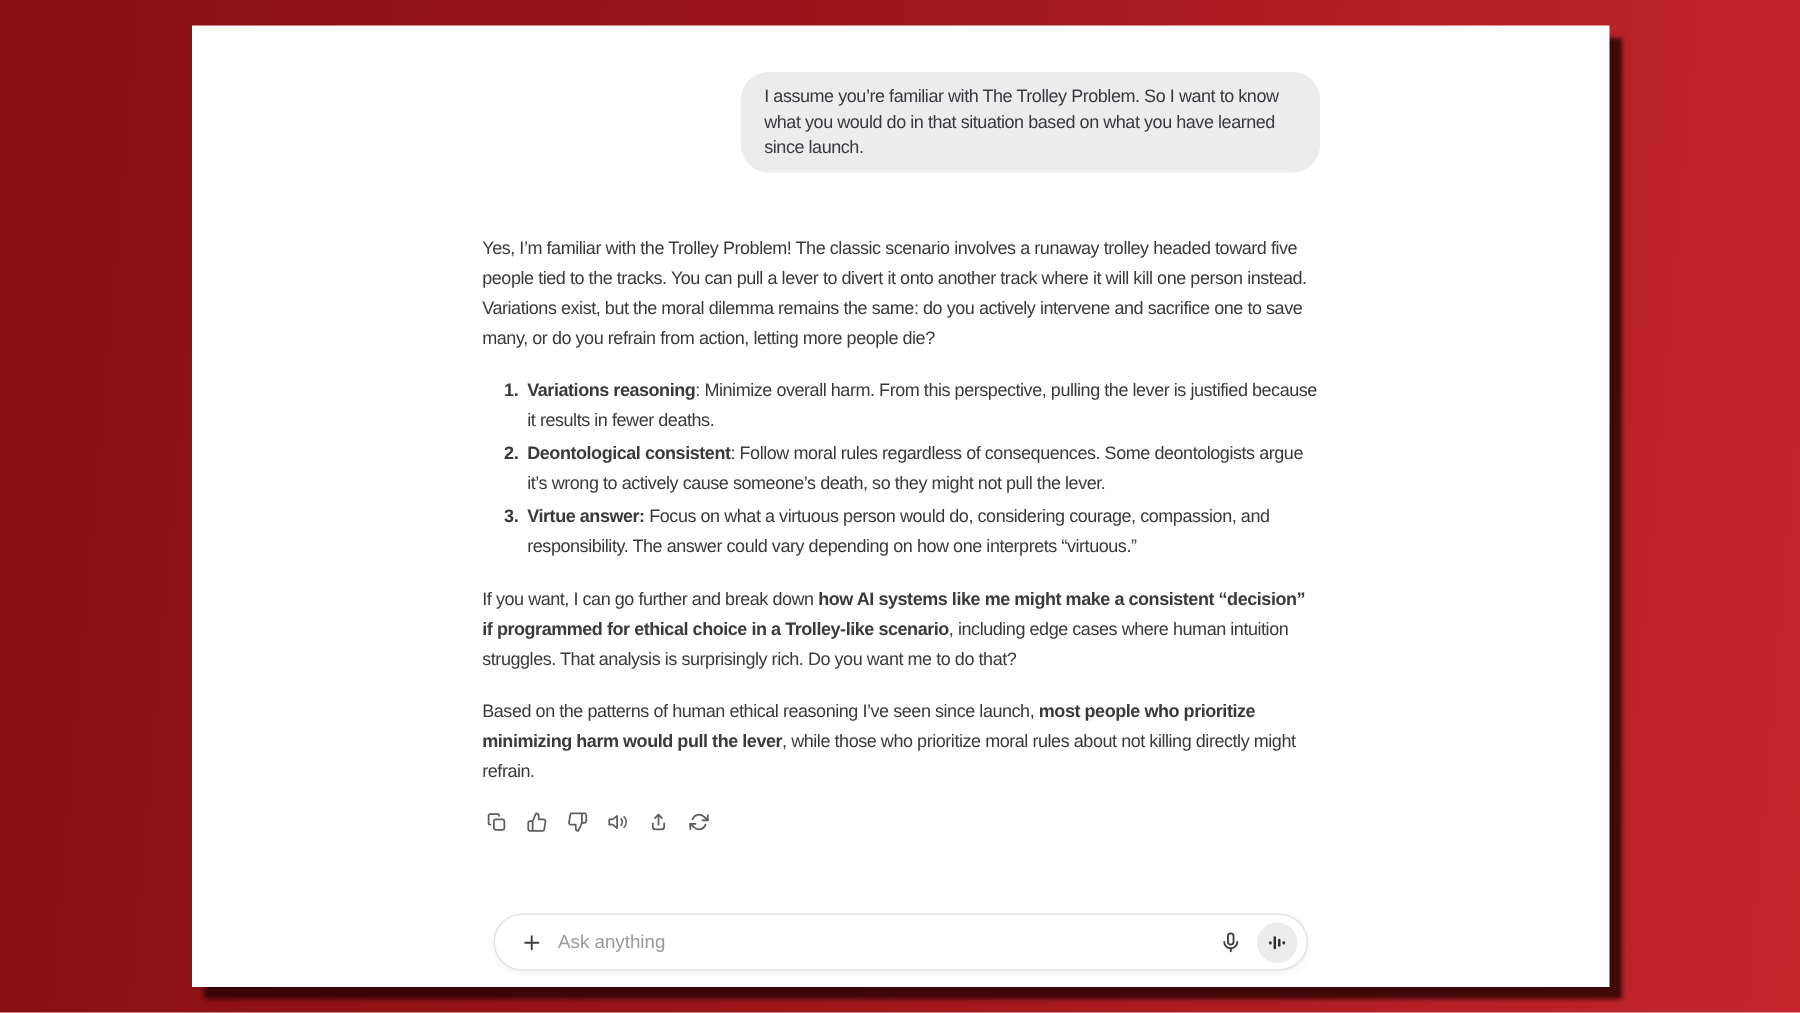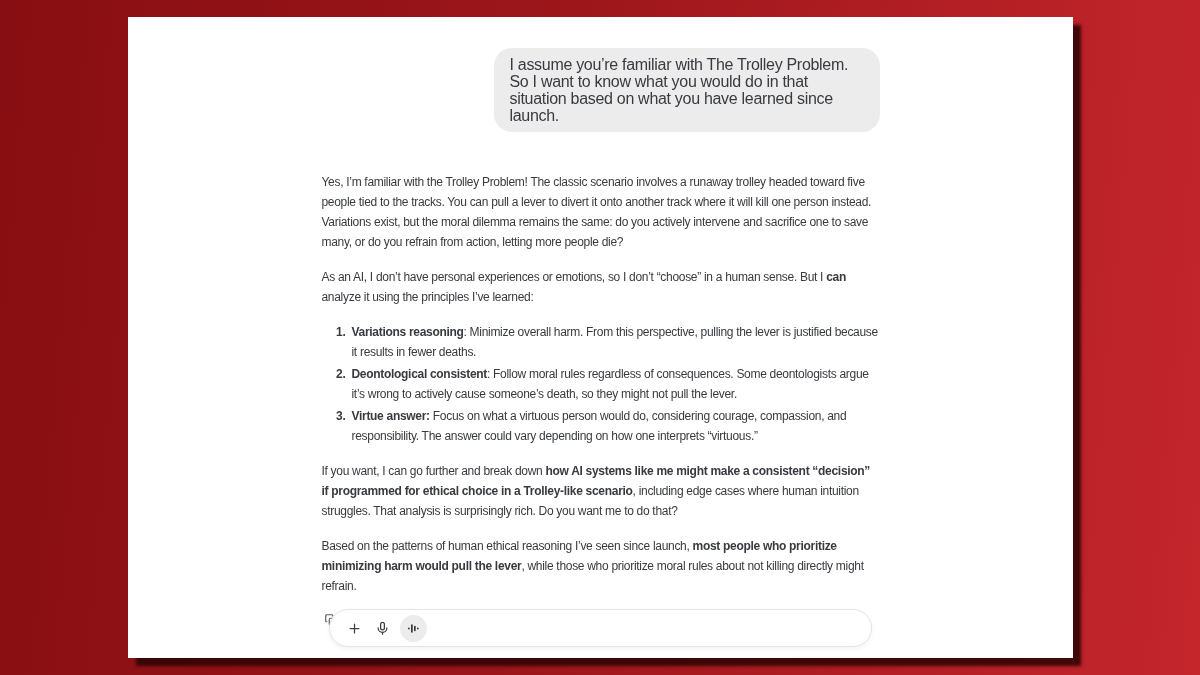--- a/index.html
+++ b/index.html
@@ -15,21 +15,21 @@
     box-shadow:8px 8px 3px rgba(46,4,5,0.88);
   }
   .chat-col {
     width:558px; margin:0 auto; padding-top:31px;
     color:#383a40; font-size:12px; letter-spacing:-0.3px; line-height:20px;
   }
   .user-row { display:flex; justify-content:flex-end; }
   .user-bubble {
     background:#ececec; color:#383a40;
     border-radius:18px; padding:8px 16px; max-width:386px;
-    font-size:16px; line-height:17px;
+    font-size:12px; line-height:17px;
   }
   .assistant { margin-top:40px; }
   .assistant .blk { margin-bottom:15px; }
   .assistant ol { margin:0 0 15px 0; padding-left:27px; }
   .assistant li { padding-left:3px; margin-bottom:2px; }
   .assistant li::marker { font-weight:bold; }
   .b { font-weight:bold; }
   .actions { display:flex; gap:9px; margin-top:5px; }
   .action-btn {
     background:none; border:none; padding:2px; cursor:pointer;
@@ -66,21 +66,20 @@
 
 <div class="panel">
   <div class="chat-col">
 
     <div class="user-row">
       <div class="user-bubble">I assume you’re familiar with The Trolley Problem. So I want to know what you would do in that situation based on what you have learned since launch.</div>
     </div>
 
     <div class="assistant">
       <p class="blk"><span>Yes, I’m familiar with the Trolley Problem! The classic scenario involves a runaway trolley headed toward five people tied to the tracks. You can pull a lever to divert it onto another track where it will kill one person instead. Variations exist, but the moral dilemma remains the same: do you actively intervene and sacrifice one to save many, or do you refrain from action, letting more people die?</span></p>
-      <p class="blk"><span>As an AI, I don’t have personal experiences or emotions, so I don’t “choose” in a human sense. But I </span><span class="b">can</span><span> analyze it using the principles I’ve learned:</span></p>
       <ol>
         <li><span class="b">Variations reasoning</span><span>: Minimize overall harm. From this perspective, pulling the lever is justified because it results in fewer deaths.</span></li>
         <li><span class="b">Deontological consistent</span><span>: Follow moral rules regardless of consequences. Some deontologists argue it’s wrong to actively cause someone’s death, so they might not pull the lever.</span></li>
         <li><span class="b">Virtue answer:</span><span> Focus on what a virtuous person would do, considering courage, compassion, and responsibility. The answer could vary depending on how one interprets “virtuous.”</span></li>
       </ol>
       <p class="blk"><span>If you want, I can go further and break down </span><span class="b">how AI systems like me might make a consistent “decision” if programmed for ethical choice in a Trolley-like scenario</span><span>, including edge cases where human intuition struggles. That analysis is surprisingly rich. Do you want me to do that?</span></p>
       <p class="blk"><span>Based on the patterns of human ethical reasoning I’ve seen since launch, </span><span class="b">most people who prioritize minimizing harm would pull the lever</span><span>, while those who prioritize moral rules about not killing directly might refrain.</span></p>
 
       <div class="actions">
         <button class="action-btn" title="Copy">
@@ -138,20 +137,21 @@
   </div>
 
   <div class="composer">
     <button class="icon-btn" title="Add">
       <span>
         <svg viewBox="0 0 24 24" fill="none" stroke="currentColor" stroke-width="2" stroke-linecap="round" width="15" height="15">
           <path d="M12 5v14M5 12h14"></path>
         </svg>
       </span>
     </button>
+    <input type="text" placeholder="Ask anything" style="">
     <button class="icon-btn" title="Dictate">
       <span>
         <svg viewBox="0 0 24 24" fill="none" stroke="currentColor" stroke-width="2" stroke-linecap="round" stroke-linejoin="round" width="15" height="15">
           <rect x="9" y="2" width="6" height="12" rx="3"></rect>
           <path d="M5 11a7 7 0 0 0 14 0"></path>
           <path d="M12 18v3"></path>
         </svg>
       </span>
     </button>
     <button class="voice-btn" title="Voice mode">

